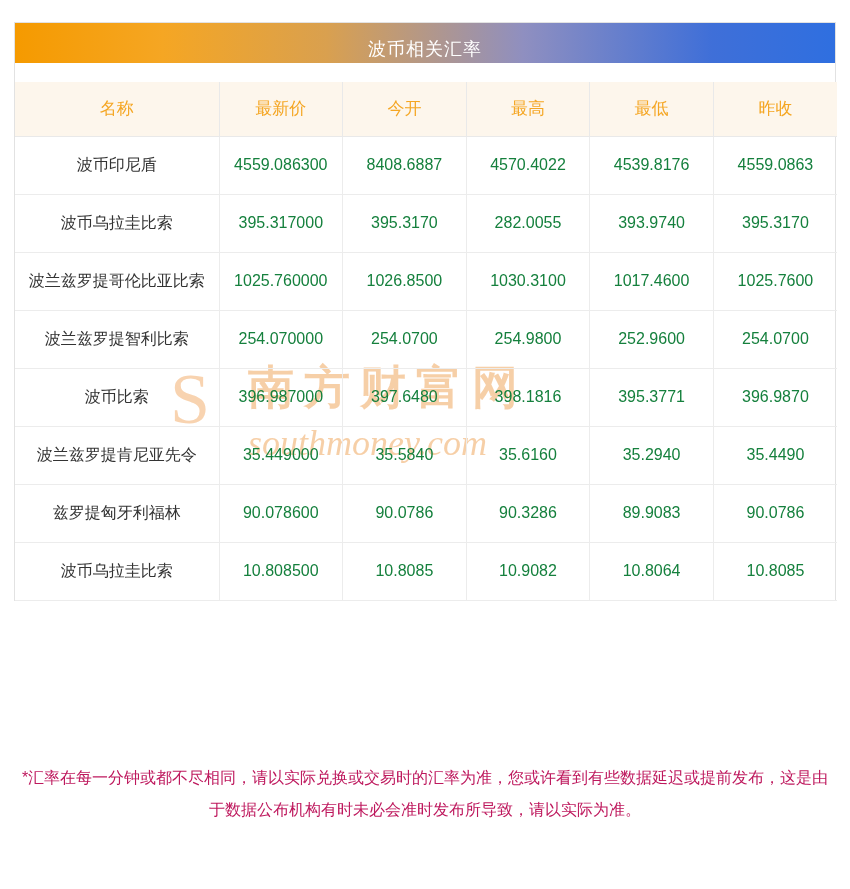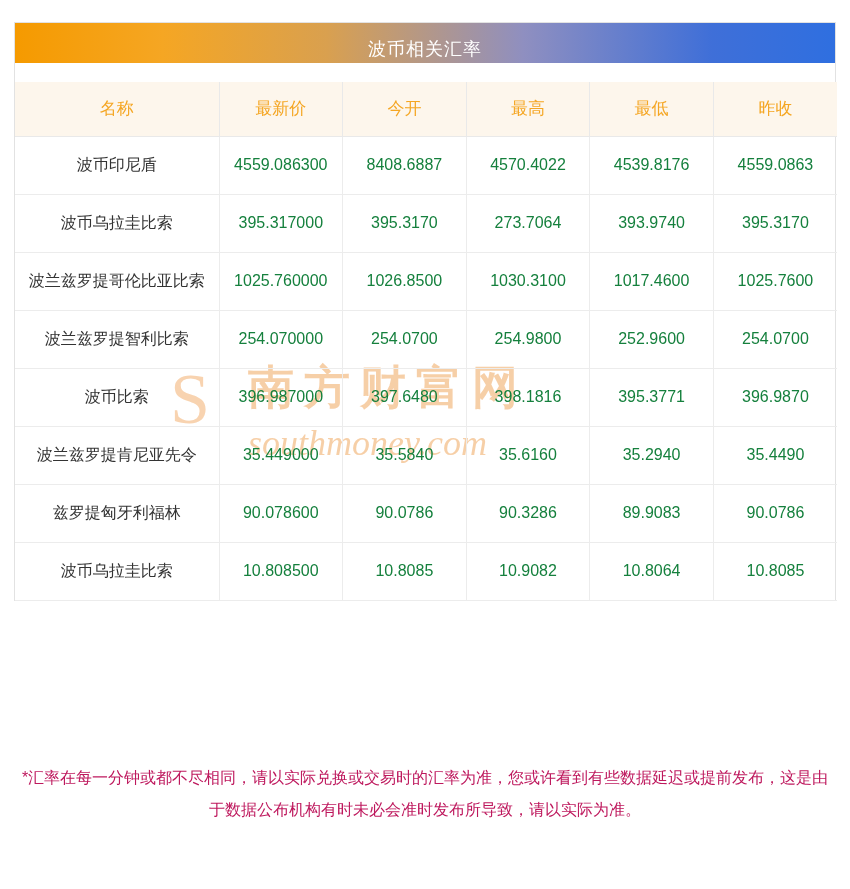--- a/index.html
+++ b/index.html
@@ -161,21 +161,21 @@
           <td>4559.086300</td>
           <td>8408.6887</td>
           <td>4570.4022</td>
           <td>4539.8176</td>
           <td>4559.0863</td>
         </tr>
         <tr>
           <td class="name">波币乌拉圭比索</td>
           <td>395.317000</td>
           <td>395.3170</td>
-          <td>273.7064</td>
+          <td>282.0055</td>
           <td>393.9740</td>
           <td>395.3170</td>
         </tr>
         <tr>
           <td class="name">波兰兹罗提哥伦比亚比索</td>
           <td>1025.760000</td>
           <td>1026.8500</td>
           <td>1030.3100</td>
           <td>1017.4600</td>
           <td>1025.7600</td>

